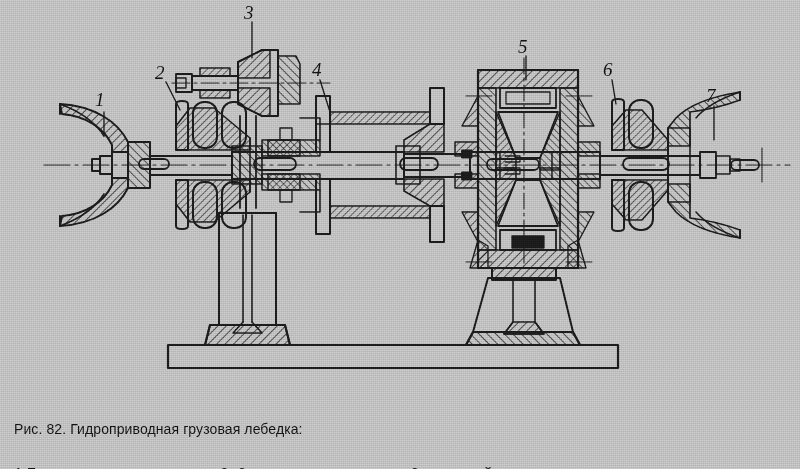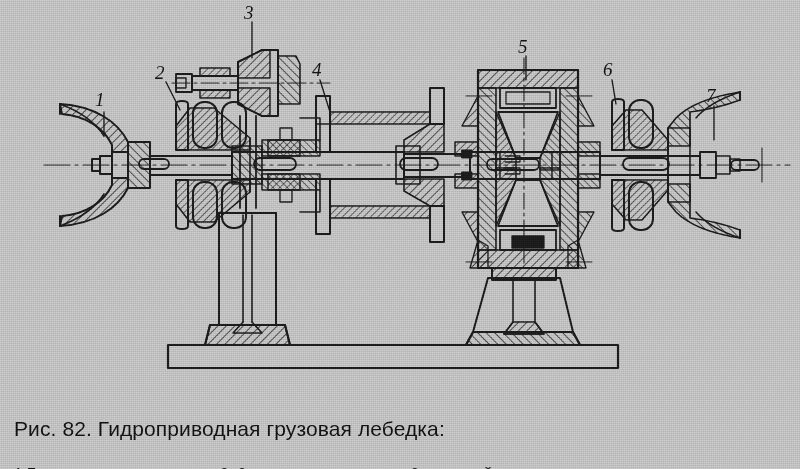--- a/index.html
+++ b/index.html
@@ -30,21 +30,21 @@
     left:14px;
     top:396px;
     width:780px;
     color:#111;
     font-size:15.5px;
     line-height:22px;
     letter-spacing:.1px;
     white-space:pre-line;
   }
   .cap-line{display:block;}
-  .cap-title{font-size:21px;}
+  .cap-title{font-size:14px;}
 </style>
 </head>
 <body>
 
 <div id="page">
 
   <svg id="fig" width="800" height="469" viewBox="0 0 800 469">
 
     <defs>
 

